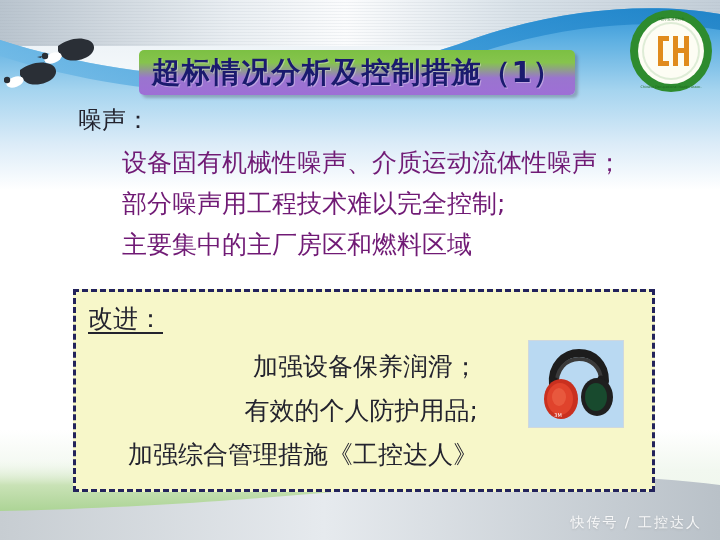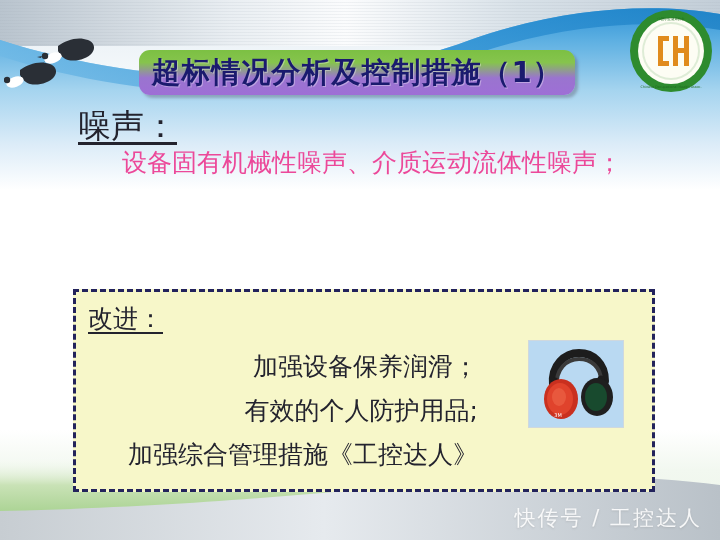--- a/index.html
+++ b/index.html
@@ -72,21 +72,21 @@
   }
   .logo svg { display:block; width:86px; height:86px; }
 
   
   .title-box {
     position: absolute;
     left: 139px;
     top: 50px;
     width: 436px;
     height: 45px;
-    border-radius: 11px;
+    border-radius: 5px;
     background: linear-gradient(to bottom, #7cc043 0%, #86c44d 28%, #9a74cf 62%, #9e6fd6 100%);
     box-shadow: 3px 3px 3px rgba(90,90,110,0.40);
     display: flex;
     align-items: center;
     justify-content: center;
   }
   .title-text {
     font-family: "DejaVu Sans", "Liberation Sans", sans-serif;
     font-weight: bold;
     font-size: 29px;
@@ -100,35 +100,34 @@
   
   .body-area {
     position: absolute;
     left: 0; top: 0;
     width: 720px; height: 540px;
   }
   .lbl-noise {
     position: absolute;
     left: 78px;
     top: 104px;
-    font-size: 33px;
+    font-size: 24px;
     color: #23232e;
-    text-decoration: underline;
     text-underline-offset: 5px;
     white-space: nowrap;
   }
   .noise-lines {
     position: absolute;
     left: 122px;
     top: 142px;
     width: 580px;
   }
   .noise-lines .ln {
     font-size: 25px;
-    color: #ec4899;
+    color: #701a75;
     line-height: 41px;
     white-space: nowrap;
   }
 
   
   .improve-box {
     position: absolute;
     left: 73px;
     top: 289px;
     width: 582px;
@@ -173,21 +172,21 @@
     box-sizing: border-box;
     overflow: hidden;
   }
   .earmuff svg { display:block; width:94px; height:86px; }
 
   
   .watermark {
     position: absolute;
     right: 18px;
     bottom: 8px;
-    font-size: 21px;
+    font-size: 14px;
     color: rgba(255,255,255,0.88);
     letter-spacing: 2px;
     white-space: nowrap;
     text-shadow: 0 1px 2px rgba(120,120,120,0.25);
   }
 </style>
 </head>
 <body>
 
 <div id="slide">
@@ -270,20 +269,22 @@
   <div class="title-box">
     <div class="title-text">超标情况分析及控制措施（1）</div>
   </div>
 
   <div class="body-area">
 
     <div class="lbl-noise">噪声：</div>
 
     <div class="noise-lines">
       <div class="ln">设备固有机械性噪声、介质运动流体性噪声；</div>
+      <div class="ln">部分噪声用工程技术难以完全控制;</div>
+      <div class="ln">主要集中的主厂房区和燃料区域</div>
     </div>
 
     <div class="improve-box">
       <div class="lbl-improve">改进：</div>
       <div class="improve-lines">
         <div class="ln">加强设备保养润滑；</div>
         <div class="ln">有效的个人防护用品;</div>
         <div class="ln">加强综合管理措施《工控达人》</div>
       </div>
     </div>

